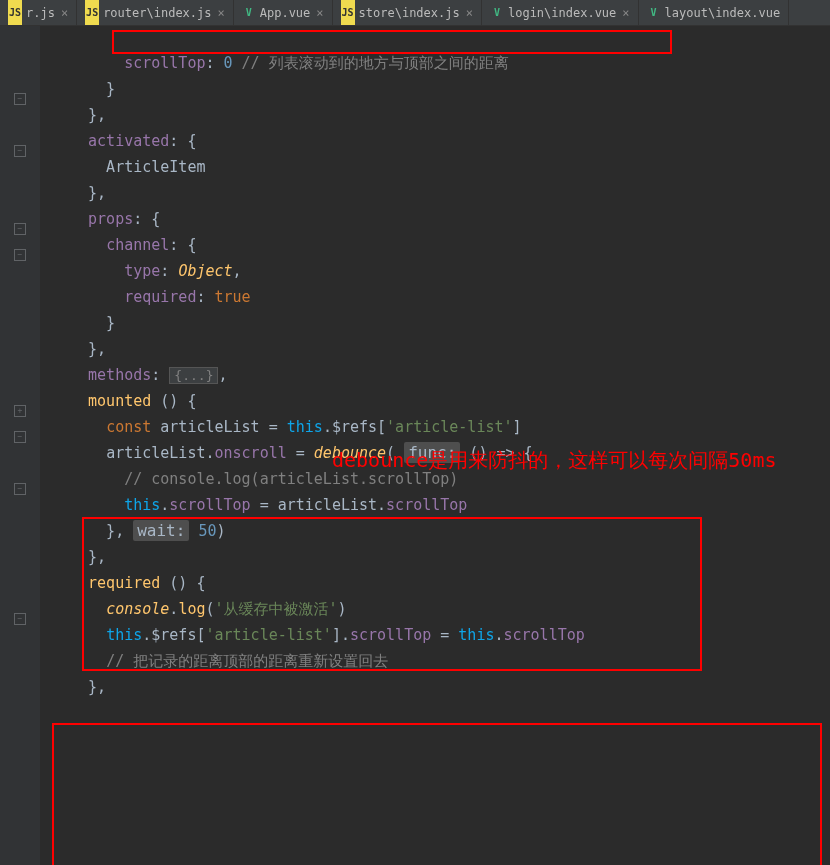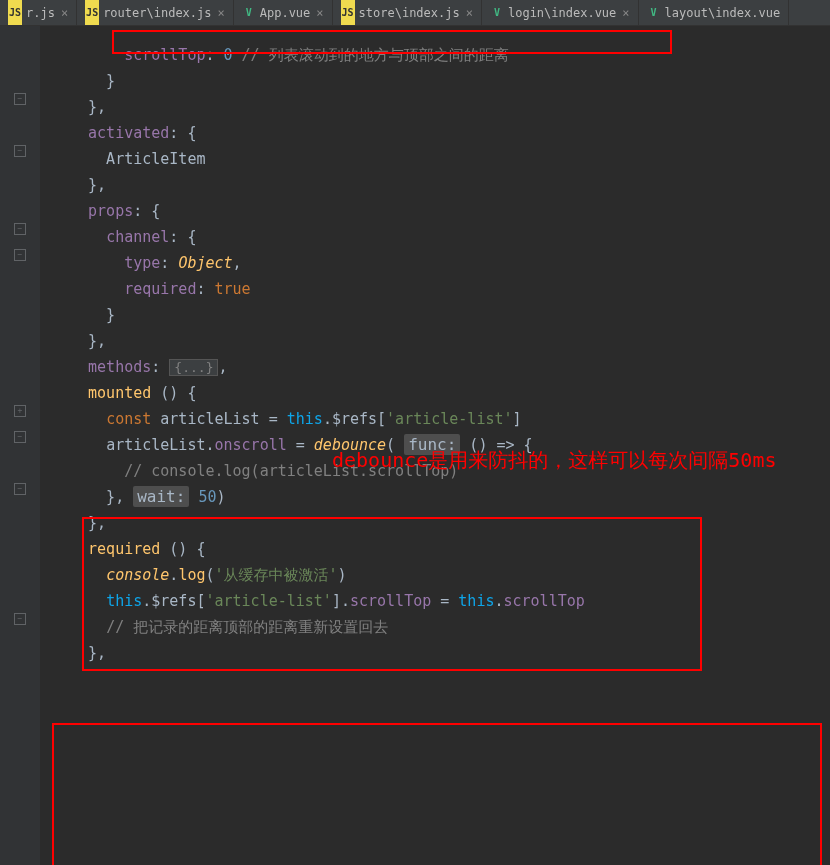--- a/index.html
+++ b/index.html
@@ -78,21 +78,21 @@
       height: 12px;
       border: 1px solid #606366;
       display: flex;
       align-items: center;
       justify-content: center;
       font-size: 8px;
       line-height: 1;
     }
     .code-area {
       flex: 1;
-      padding: 16px 0;
+      padding: 24px 0;
       line-height: 26px;
       position: relative;
     }
     .line {
       padding-left: 30px;
       white-space: pre;
       height: 26px;
     }
     .kw { color: #cc7832; }
     .prop { color: #9876aa; }
@@ -222,20 +222,21 @@
     <div class="line">    <span class="prop">channel</span><span>: {</span></div>
     <div class="line">      <span class="prop">type</span><span>: </span><span class="fn">Object</span><span>,</span></div>
     <div class="line">      <span class="prop">required</span><span>: </span><span class="kw">true</span></div>
     <div class="line">    }</div>
     <div class="line">  },</div>
     <div class="line">  <span class="prop">methods</span><span>: </span><span class="fold-box">{...}</span><span>,</span></div>
     <div class="line">  <span class="builtin">mounted</span><span> () {</span></div>
     <div class="line">    <span class="kw">const</span><span> articleList = </span><span class="this">this</span><span>.$refs[</span><span class="str">'article-list'</span><span>]</span></div>
     <div class="line">    <span>articleList</span><span>.</span><span class="prop">onscroll</span><span> = </span><span class="fn">debounce</span><span>( </span><span class="param-hint">func:</span><span> () =&gt; {</span></div>
     <div class="line">      <span class="comment">// console.log(articleList.scrollTop)</span></div>
+    <div class="line">      <span class="this">this</span><span>.</span><span class="prop">scrollTop</span><span> = articleList.</span><span class="prop">scrollTop</span></div>
     <div class="line"><span>    }, </span><span class="param-hint">wait:</span><span> </span><span class="num">50</span><span>)</span></div>
     <div class="line">  },</div>
     <div class="line">  <span class="builtin">required</span><span> () {</span></div>
     <div class="line">    <span class="fn">console</span><span>.</span><span class="builtin">log</span><span>(</span><span class="str">'从缓存中被激活'</span><span>)</span></div>
     <div class="line">    <span class="this">this</span><span>.$refs[</span><span class="str">'article-list'</span><span>].</span><span class="prop">scrollTop</span><span> = </span><span class="this">this</span><span>.</span><span class="prop">scrollTop</span></div>
     <div class="line">    <span class="comment">// 把记录的距离顶部的距离重新设置回去</span></div>
     <div class="line">  },</div>
 
     <div class="red-box" style="top: 4px; left: 72px; width: 560px; height: 24px;"></div>
     <div class="red-box" style="top: 491px; left: 42px; width: 620px; height: 154px;"></div>

